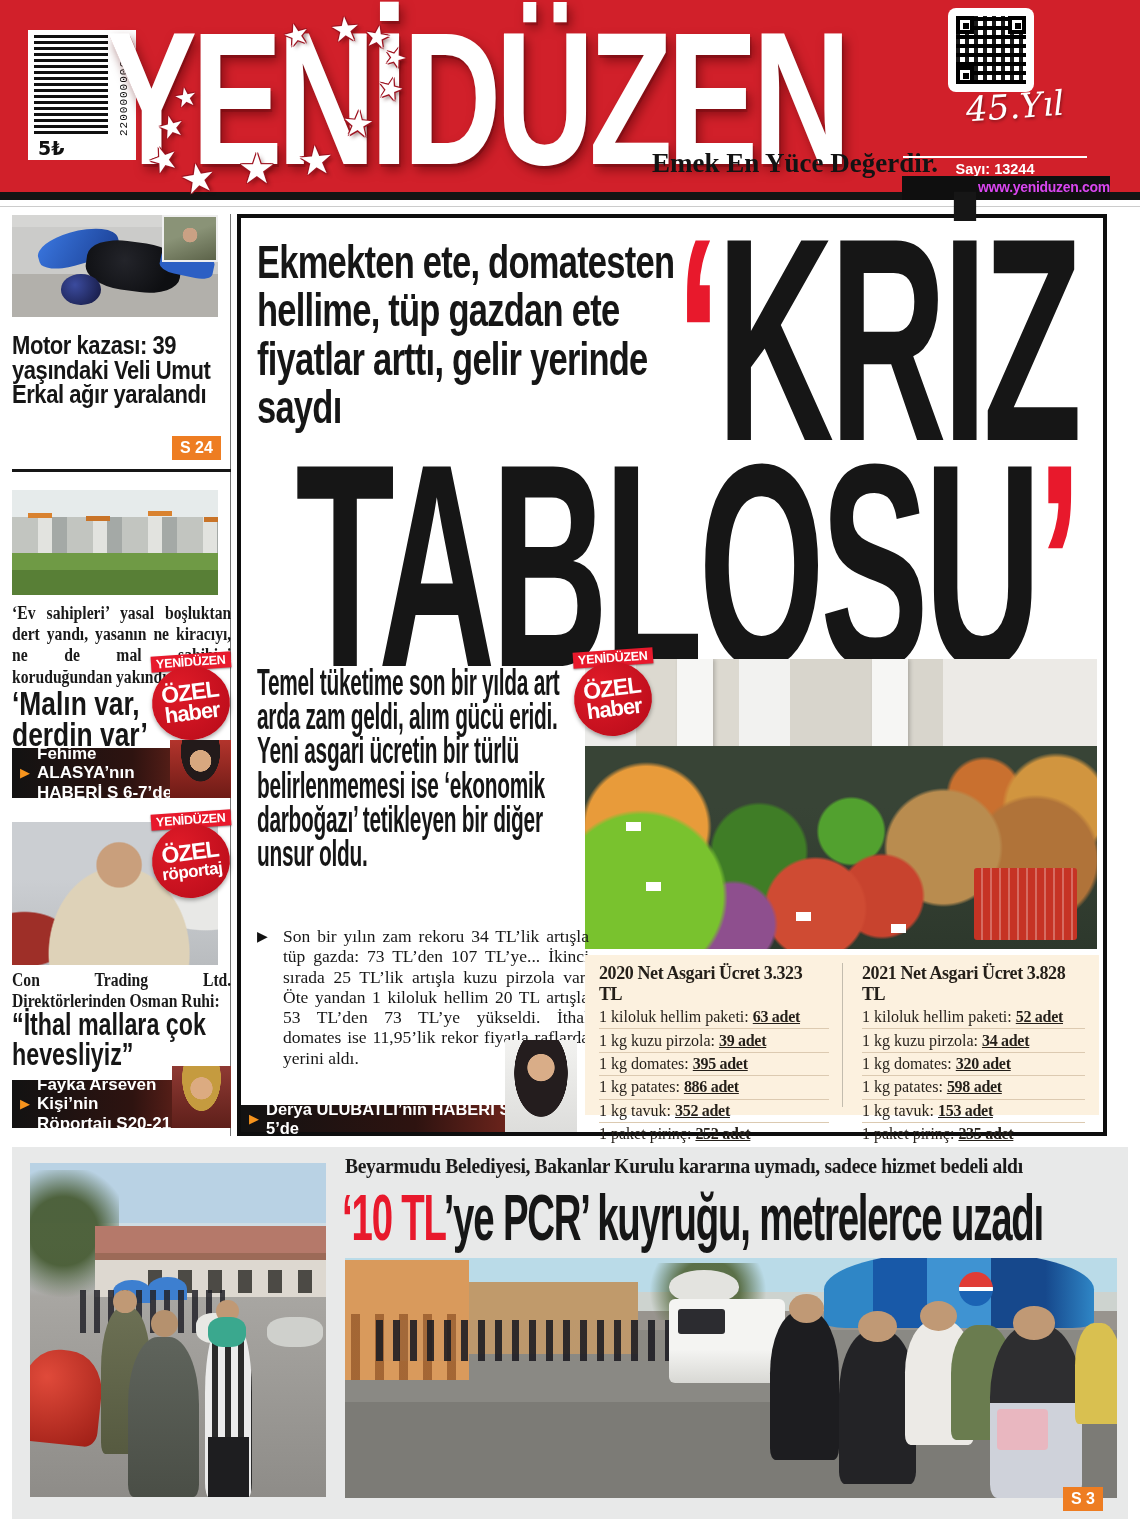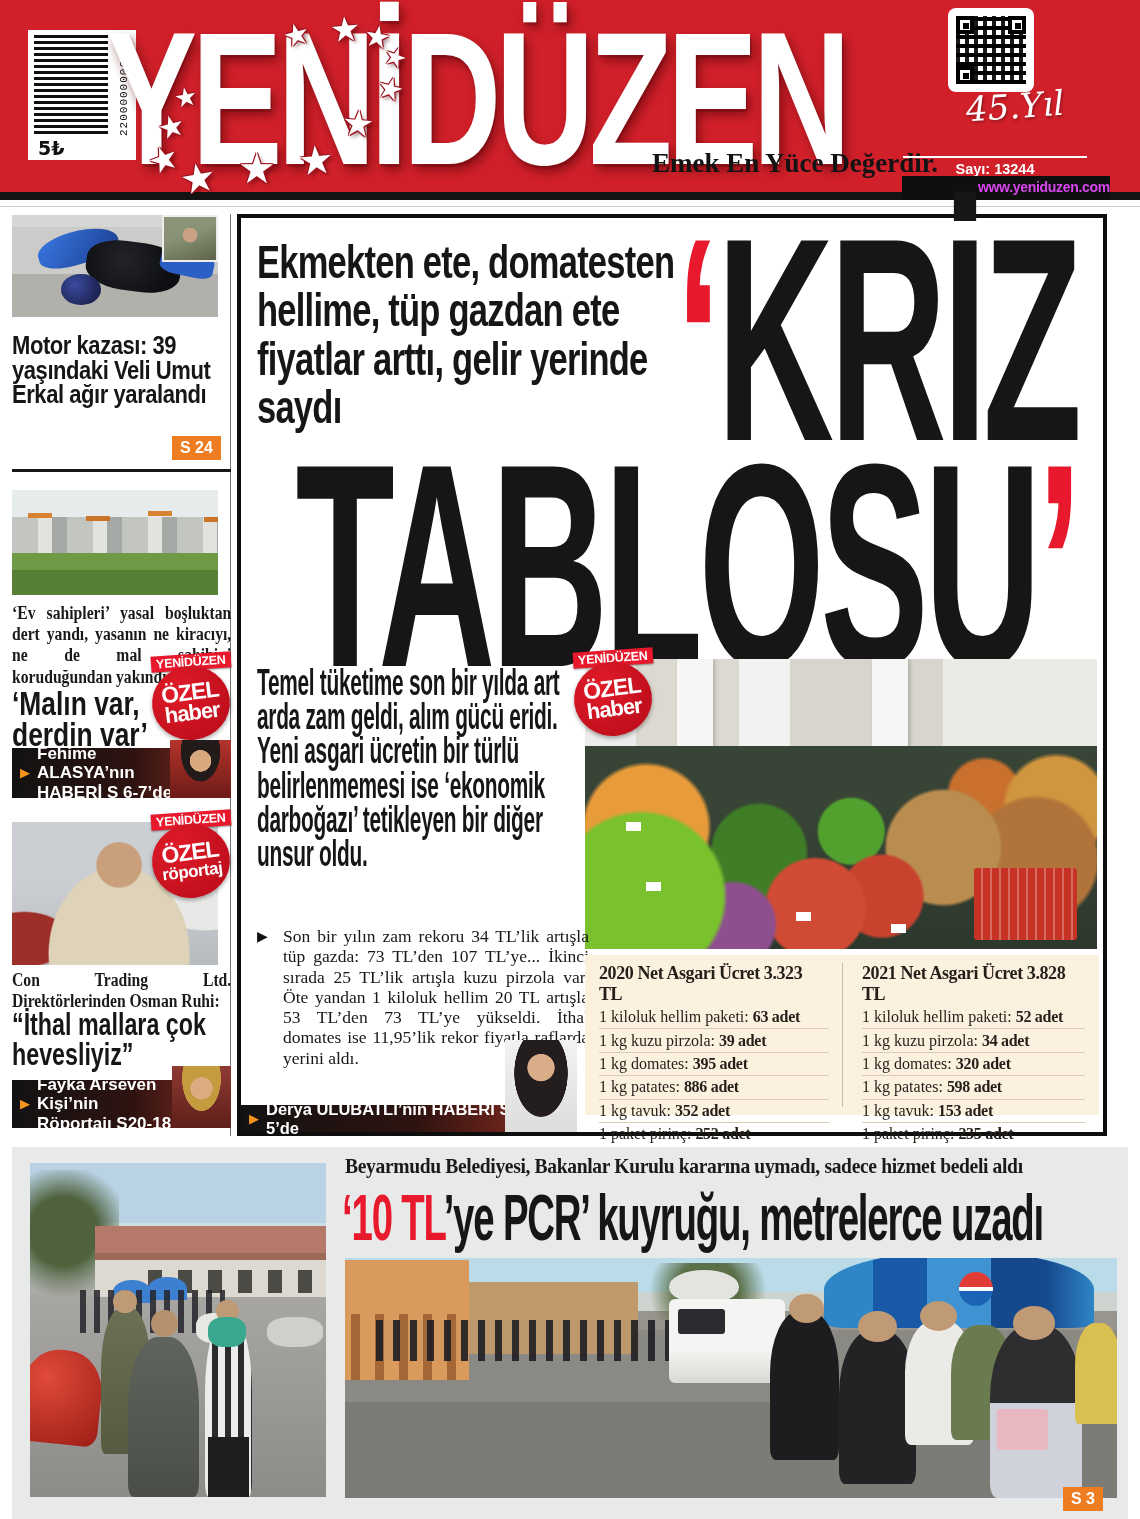--- a/index.html
+++ b/index.html
@@ -159,21 +159,21 @@
      box-shadow:150px 30px 0 #fff,245px 42px 0 #fff,340px 12px 0 #fff,-20px -60px 0 #fff;}
 
   .table{position:absolute;left:344px;top:737px;width:514px;height:160px;background:#fcf1df;
          display:flex;padding:8px 14px;font-family:"Liberation Serif",serif;color:#241f19;}
   .tcol{width:50%;}
   .tcol+.tcol{border-left:1px solid #c3bcae;padding-left:19px;}
   .tcol:first-child{padding-right:13px;}
   .tt{font-weight:bold;font-size:18px;letter-spacing:-.4px;padding-bottom:1px;}
   .trw{font-size:16px;line-height:1;padding:3.2px 0;border-bottom:1px solid #dccab1;}
   .trw:last-child{border-bottom:none;}
-  .trw b{letter-spacing:-.3px;}
+  .trw b{letter-spacing:-.3px;text-decoration:underline;}
 
   
   .bpanel{position:absolute;left:12px;top:1147px;width:1116px;height:372px;background:#e8e9e9;}
   .bk{position:absolute;left:333px;top:6px;width:830px;font-size:22px;letter-spacing:-.4px;
       transform:scaleX(.89);transform-origin:left top;}
   .bh{position:absolute;left:330px;top:34px;white-space:nowrap;font-weight:bold;font-size:64px;
       letter-spacing:-2px;transform:scaleX(.6);transform-origin:left top;color:#161616;}
   .bh .red{color:#e8192c;}
   .ph-q1{left:18px;top:16px;width:296px;height:334px;
      background:linear-gradient(180deg,#b9d2e4 0 18%,#cfdde4 18% 24%,#a8a6a2 40%,#8e8c88 100%);}
@@ -296,21 +296,21 @@
     </div>
   </div>
   <div class="photo ph-man"></div>
   <div class="serifb k3">Con Trading Ltd. Direktörlerinden Osman Ruhi:</div>
   <div class="cond h3">
     <span>“İthal mallara çok</span><br>
     <span>hevesliyiz”</span>
   </div>
   <div class="byline byl3">
     <span class="tri">▶</span>
-    <span>Fayka Arseven Kişi’nin Röportajı S20-18</span>
+    <span>Fayka Arseven Kişi’nin Röportajı S20-21</span>
   </div>
   <div class="chip chip-blonde" style="left:172px;top:1066px;width:59px;height:62px;"></div>
 
   <section class="mainbox">
     <div class="cond mk">Ekmekten ete, domatesten hellime, tüp gazdan ete fiyatlar arttı, gelir yerinde saydı</div>
     <div class="mh">
       <span class="l"><span class="q">‘</span><span>KRİZ</span></span>
       <span class="l"><span>TABLOSU</span><span class="q">’</span></span>
     </div>
     <div class="cond mdk">Temel tüketime son bir yılda art arda zam geldi, alım gücü eridi. Yeni asgari ücretin bir türlü belirlenmemesi ise ‘ekonomik darboğazı’ tetikleyen bir diğer unsur oldu.</div>

